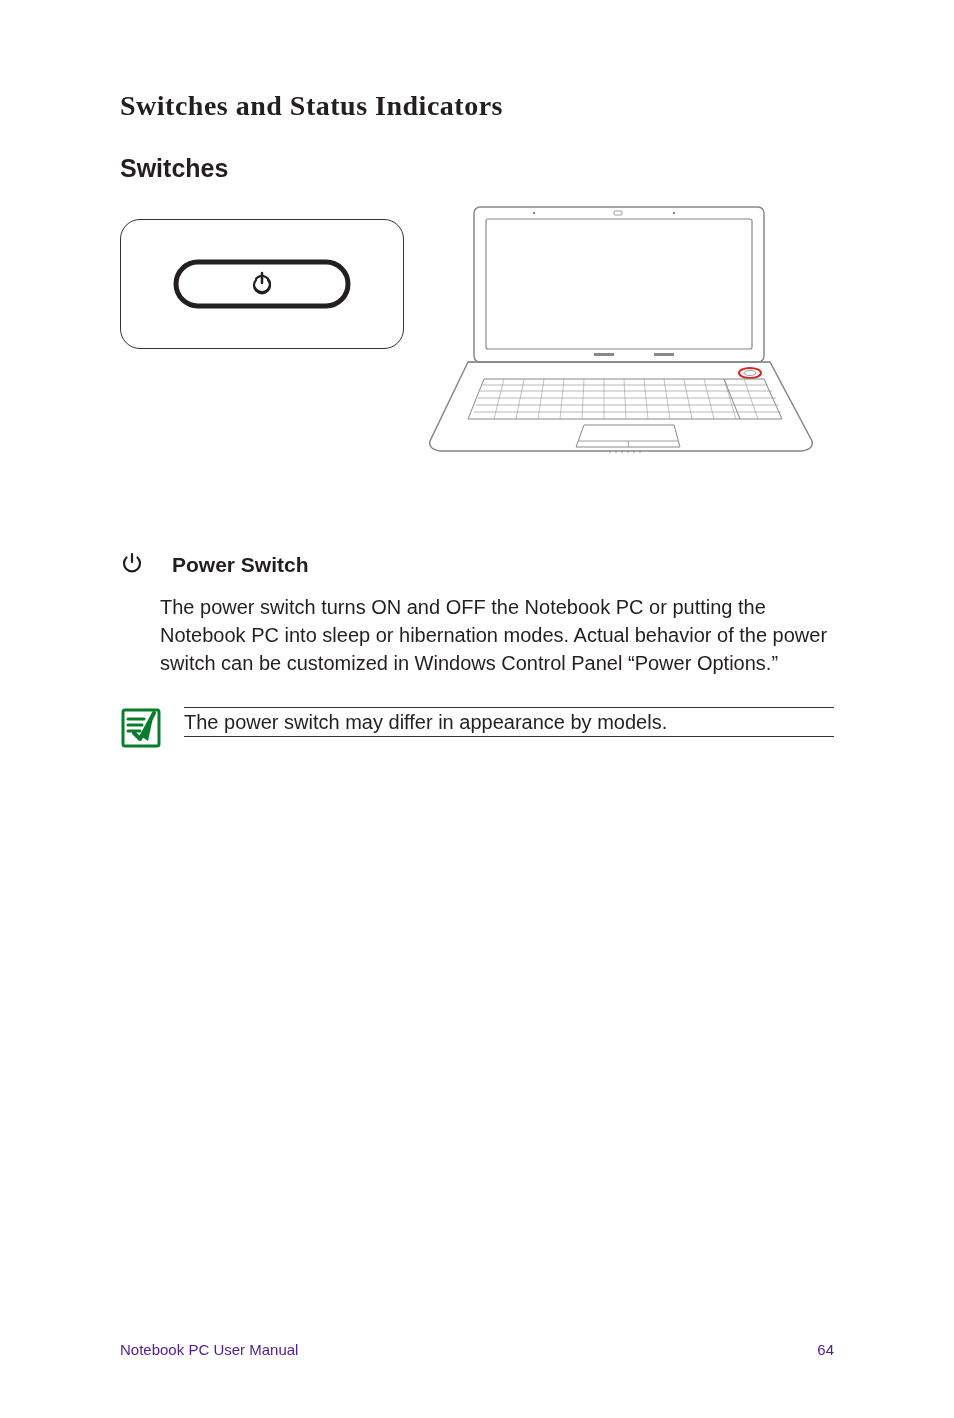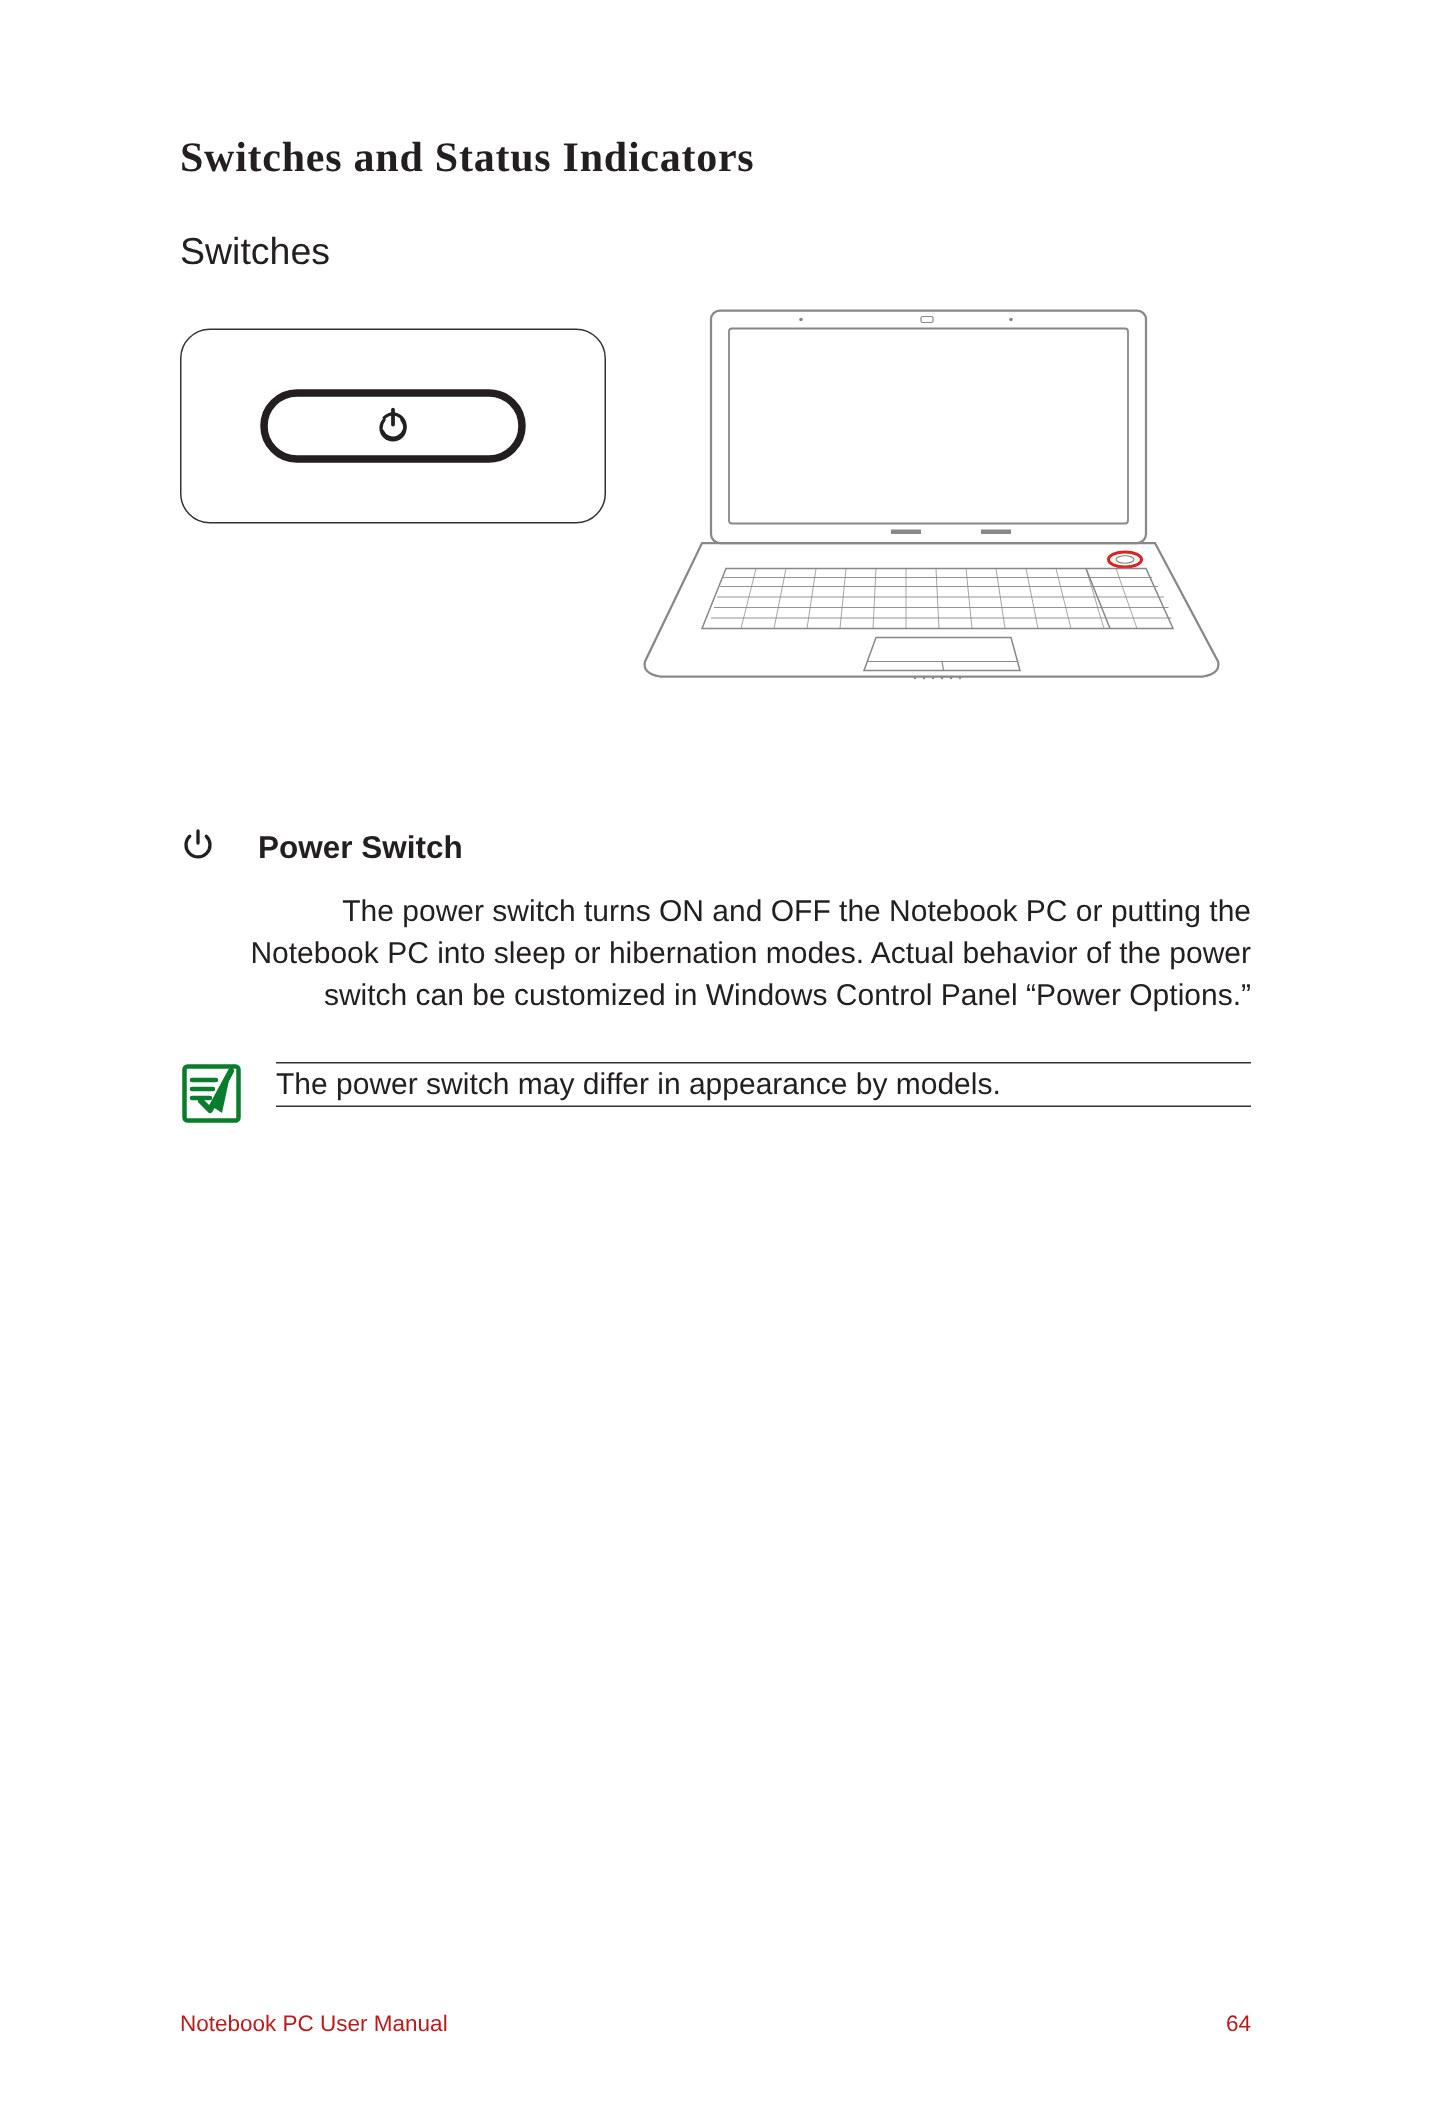--- a/index.html
+++ b/index.html
@@ -14,21 +14,21 @@
   }
   .page-title {
     font-size: 28px;
     font-weight: 800;
     margin-bottom: 32px;
     letter-spacing: 0.5px;
     font-family: Liberation Serif, serif;
   }
   .section-title {
     font-size: 25px;
-    font-weight: 400;
+    font-weight: 700;
     margin-bottom: 18px;
   }
   .figure-row {
     display: flex;
     gap: 20px;
     align-items: flex-start;
     margin-bottom: 90px;
   }
   .power-btn-frame {
     border: 1.5px solid #333;
@@ -53,21 +53,20 @@
   }
   .sub-heading {
     font-size: 21px;
     font-weight: 700;
   }
   .body-text {
     font-size: 20px;
     line-height: 1.4;
     margin-left: 40px;
     margin-bottom: 30px;
-    text-align: right;
   }
   .note-row {
     display: flex;
     align-items: flex-start;
     gap: 22px;
     margin-top: 6px;
   }
   .note-text-wrap {
     flex: 1;
     border-top: 1px solid #333;
@@ -79,21 +78,21 @@
     line-height: 1.4;
   }
   .footer {
     position: absolute;
     bottom: 60px;
     left: 120px;
     right: 120px;
     display: flex;
     justify-content: space-between;
     font-size: 15px;
-    color: #b91c1c;
+    color: #4c1d95;
   }
   .footer-left { }
   .footer-right { }
 </style>
 </head>
 <body>
 
 <h1 class="page-title">Switches and Status Indicators</h1>
 
 <h2 class="section-title">Switches</h2>

